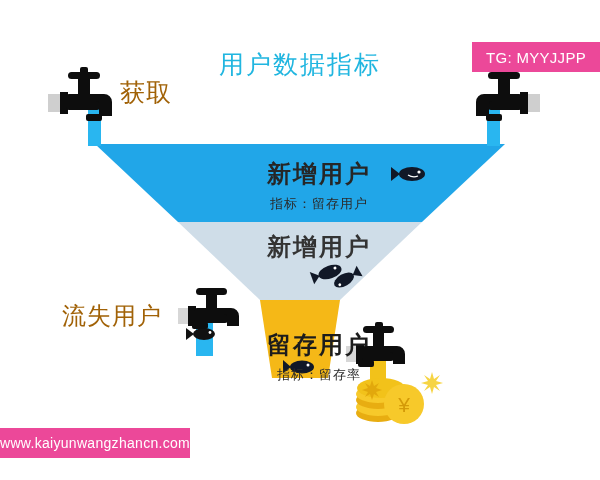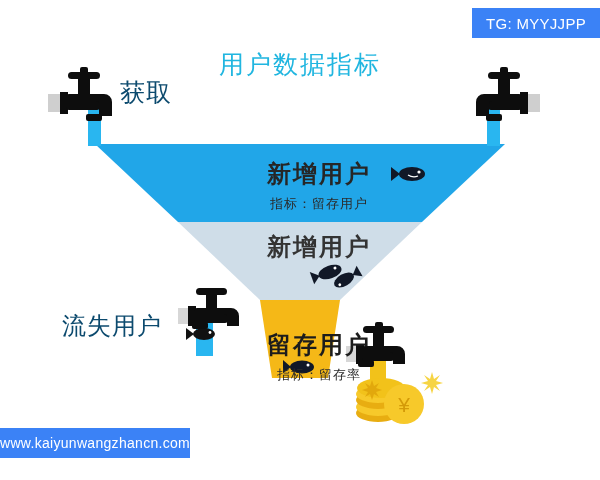--- a/index.html
+++ b/index.html
@@ -6,40 +6,40 @@
   body{
     width:600px;height:480px;overflow:hidden;
     background:#ffffff;
     font-family:"Liberation Sans","DejaVu Sans",sans-serif;
     position:relative;
   }
   #stage{position:absolute;left:0;top:0;width:600px;height:480px;}
 
   
   .wm{
-    position:absolute;background:#3b82f6;color:#ffffff;
+    position:absolute;background:#ec4899;color:#ffffff;
     display:flex;align-items:center;justify-content:center;
-    font-size:15px;letter-spacing:.3px;white-space:nowrap;
+    font-size:15px;letter-spacing:.3px;white-space:nowrap;margin-top:34px;
   }
   #wm-top{right:0;top:8px;height:30px;padding:0 14px;}
   #wm-bottom{left:0;bottom:22px;height:30px;padding:0 0;font-size:14px;}
 
   
   #title{
     position:absolute;left:0;top:48px;width:600px;text-align:center;
     font-size:25px;font-weight:normal;color:#21b6e0;letter-spacing:2px;
   }
 
   
   .side-label{
-    position:absolute;font-size:25px;color:#0c4a6e;white-space:nowrap;
+    position:absolute;font-size:25px;color:#a16207;white-space:nowrap;
     letter-spacing:1px;
   }
   #label-acquire{left:120px;top:76px;}
-  #label-churn{left:62px;top:310px;font-size:24px;}
+  #label-churn{left:62px;top:300px;font-size:24px;}
 
   
   #funnel{position:absolute;left:0;top:0;width:600px;height:480px;}
 
   .seg-text{position:absolute;width:600px;text-align:center;pointer-events:none;padding-left:19px;}
   .seg-title{font-size:24px;font-weight:bold;color:#262626;letter-spacing:2px;}
   .seg-sub{font-size:13px;color:#2b2b2b;letter-spacing:1px;margin-top:5px;}
 
   #txt-new{top:158px;}
   #txt-active{top:231px;}

